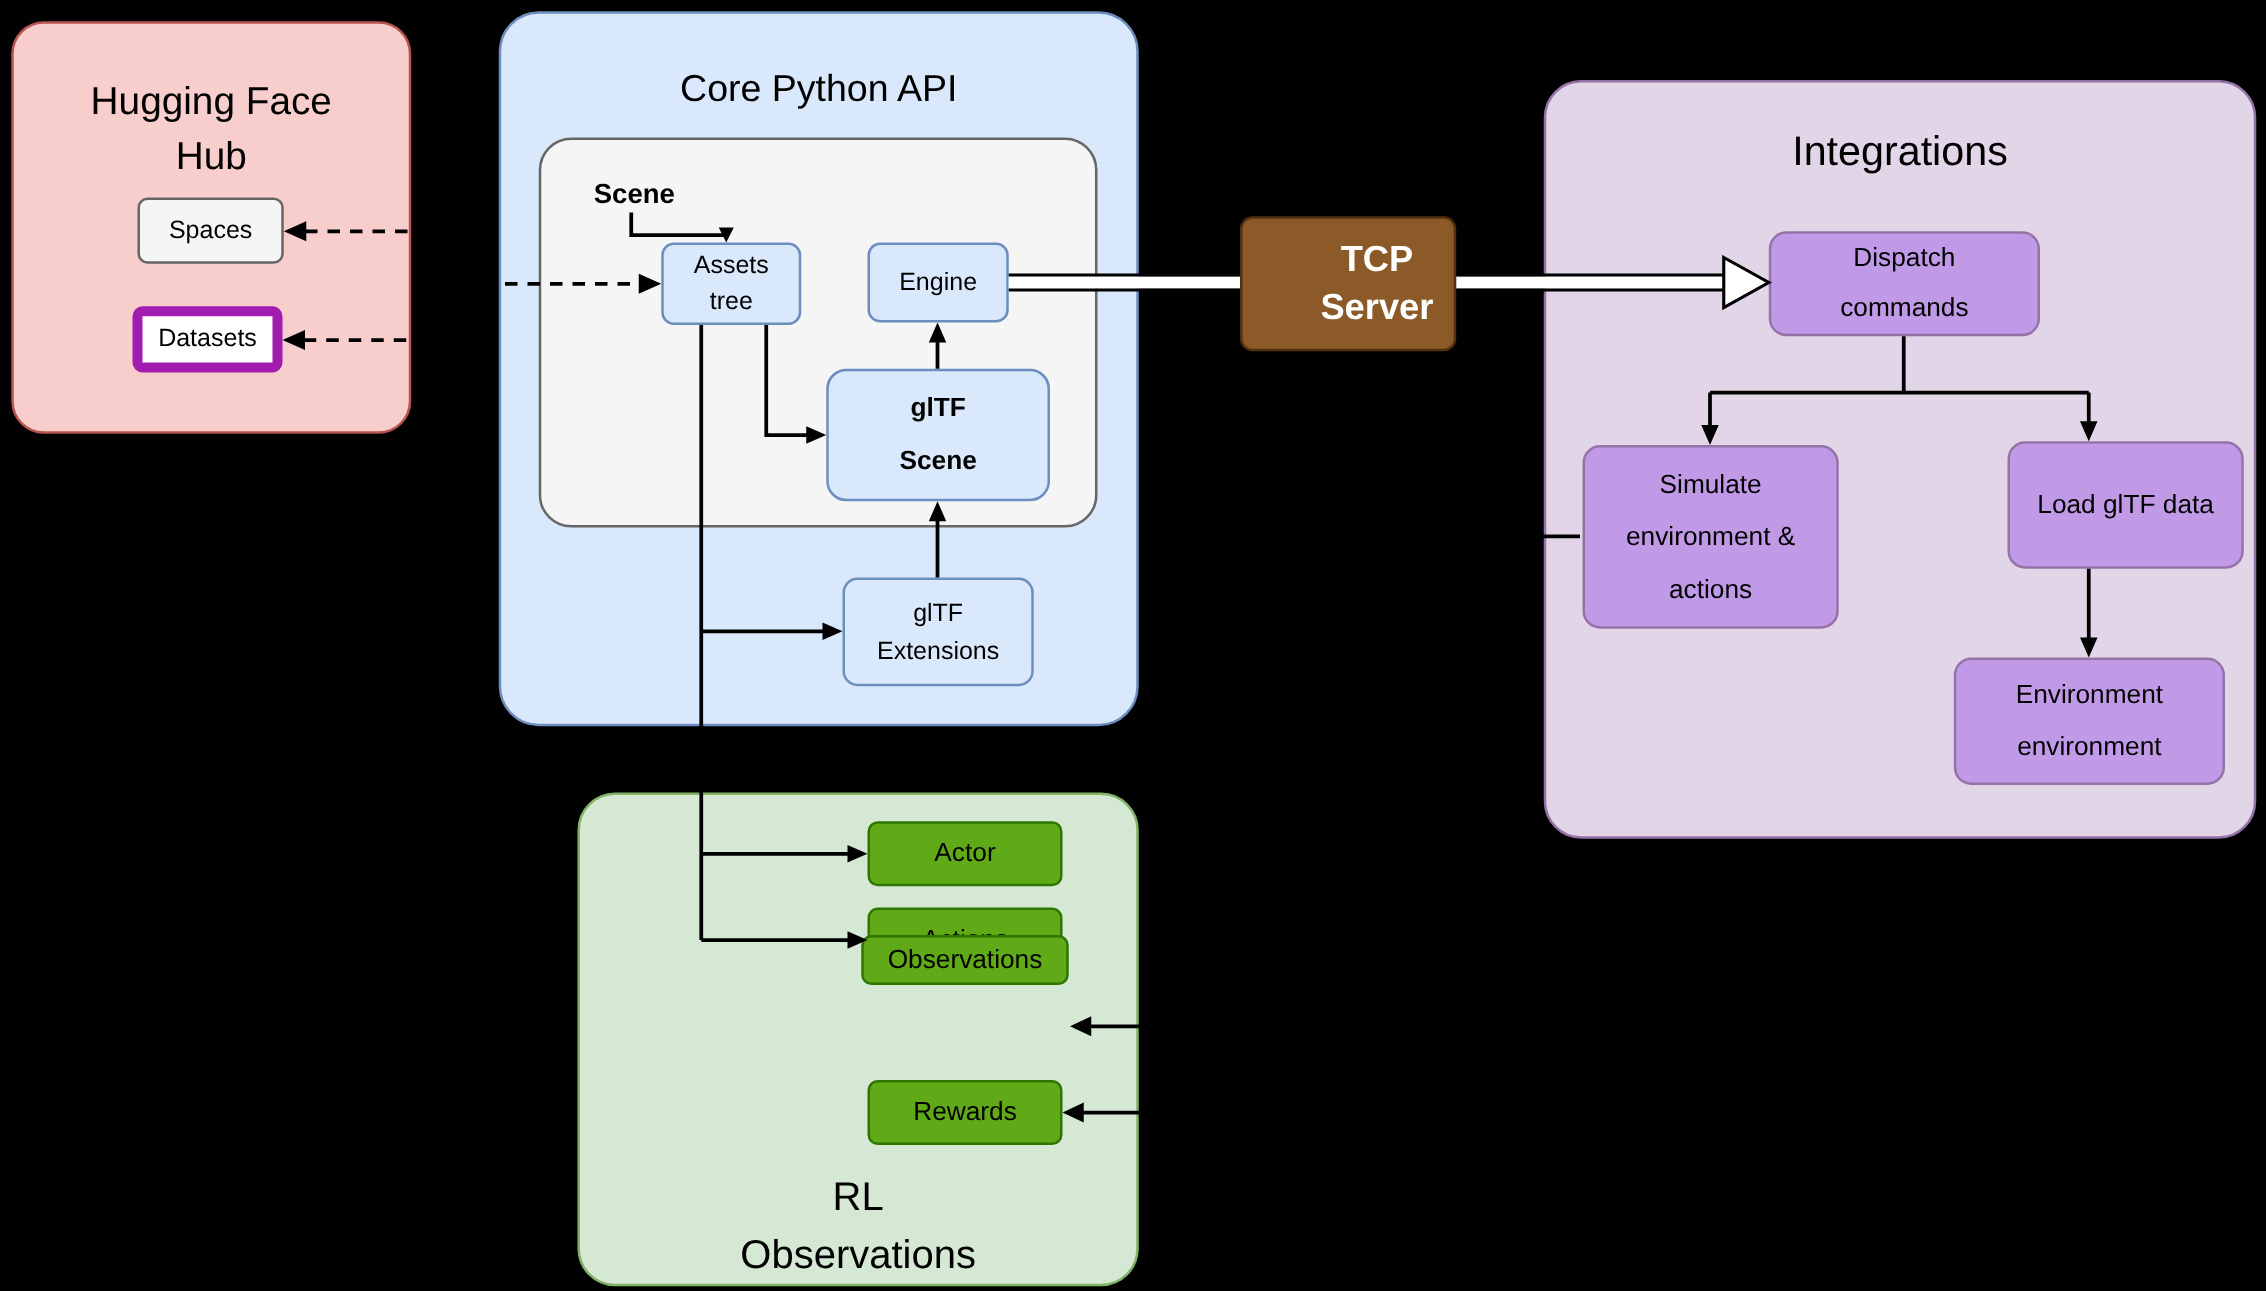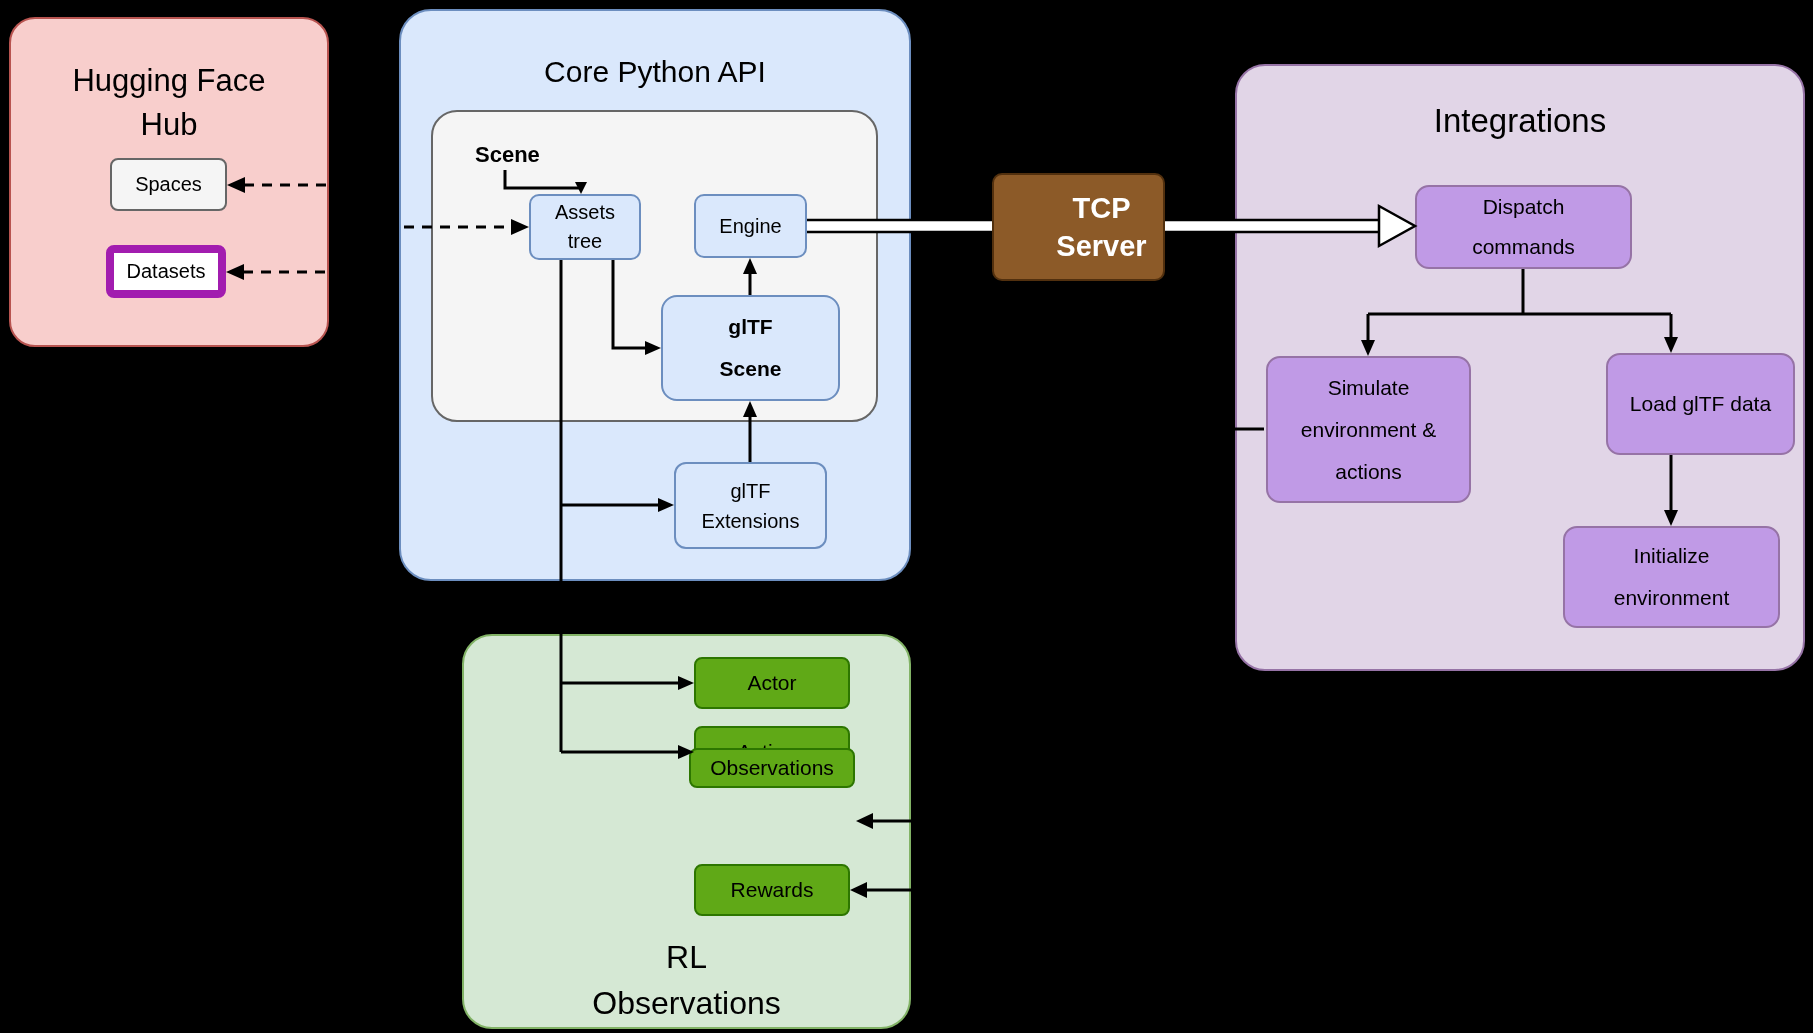--- a/index.html
+++ b/index.html
@@ -82,21 +82,21 @@
 
 <div class="container integrations">
   <div class="ctitle integrations-title">Integrations</div>
 </div>
 <div class="node purple-node dispatch">Dispatch
 commands</div>
 <div class="node purple-node simulate">Simulate
 environment &amp;
 actions</div>
 <div class="node purple-node load-gltf">Load glTF data</div>
-<div class="node purple-node init-env">Initialize
+<div class="node purple-node init-env">Environment
 environment</div>
 
 <div class="container rl">
   <div class="ctitle rl-title">RL
 Observations</div>
 </div>
 <div class="node green-node actor">Actor</div>
 <div class="node green-node actions">Actions</div>
 <div class="node green-node observations">Observations</div>
 <div class="node green-node rewards">Rewards</div>

